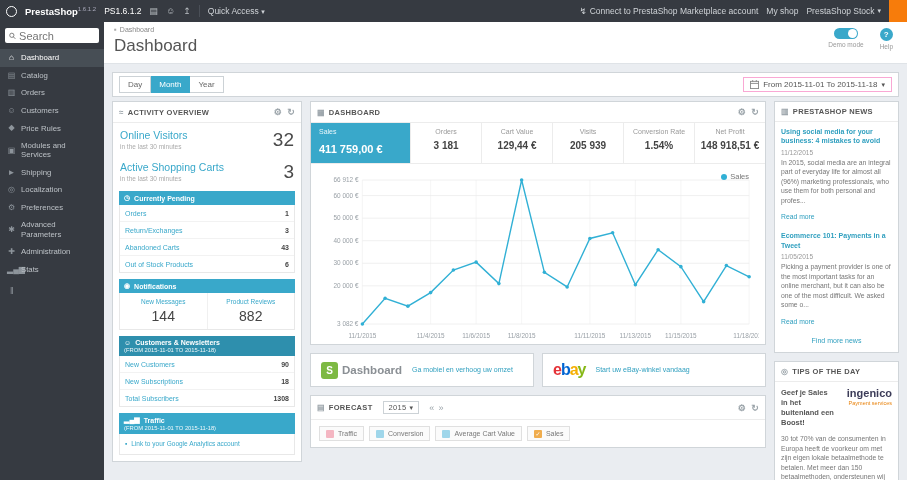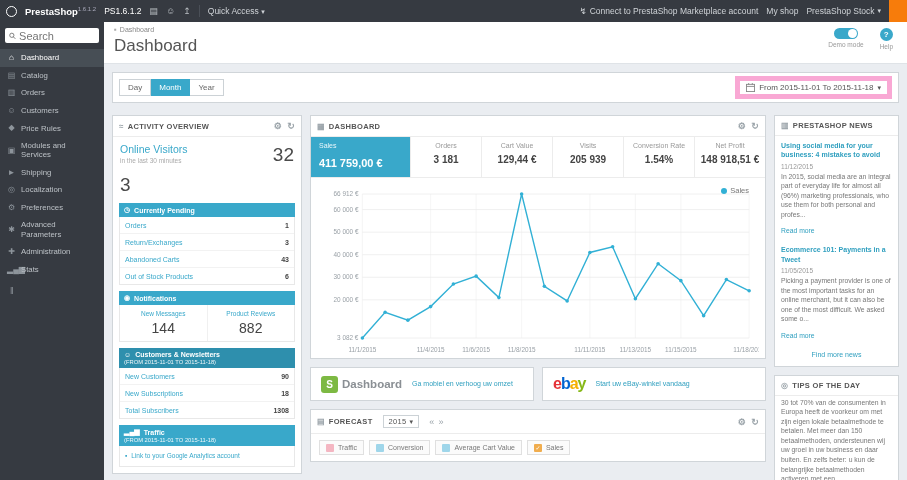--- a/index.html
+++ b/index.html
@@ -41,38 +41,38 @@
   .crumb .mi{color:#aaa;width:auto;}
   .page-title{font-size:17px;font-weight:normal;color:#555;margin-top:2px;}
   .header-tools{position:absolute;right:14px;top:6px;display:flex;gap:16px;align-items:flex-start;}
   .tool{display:flex;flex-direction:column;align-items:center;gap:2px;}
   .toggle{width:24px;height:11px;border-radius:6px;background:var(--accent);position:relative;cursor:pointer;}
   .knob{width:9px;height:9px;border-radius:50%;background:#fff;position:absolute;right:1px;top:1px;}
   .tool-lbl{font-size:6.5px;color:#999;}
   .help-circle{width:13px;height:13px;border-radius:50%;background:var(--accent);color:#fff;font-size:8px;font-weight:bold;display:flex;align-items:center;justify-content:center;cursor:pointer;}
   .content{flex:1;padding:8px;overflow:hidden;}
   
-  .filter-bar{background:#fff;border:1px solid var(--panel-border);padding:3px 6px;display:flex;align-items:center;gap:8px;margin-bottom:12px;}
+  .filter-bar{background:#fff;border:1px solid var(--panel-border);padding:3px 6px;display:flex;align-items:center;gap:8px;margin-bottom:4px;}
   .btn-group{display:flex;}
   .btn{font-size:8px;padding:3px 8px;border:1px solid #ccd2d6;background:#fff;color:#666;cursor:pointer;}
   .btn+.btn{border-left:none;}
   .btn.active{background:var(--accent);border-color:var(--accent);color:#fff;}
-  .date-btn{margin-left:auto;display:flex;align-items:center;gap:4px;font-size:8px;color:#555;border:5px solid #f9a8d4;padding:2px 6px;background:#fff;cursor:pointer;}
+  .date-btn{margin-left:auto;display:flex;align-items:center;gap:4px;font-size:8px;color:#555;border:1px solid #f9a8d4;padding:2px 6px;background:#fff;cursor:pointer;}
   
   .cols{display:flex;gap:8px;align-items:flex-start;}
   .col-left{flex:0 0 190px;}
   .col-mid{flex:1;min-width:0;}
   .col-right{flex:0 0 125px;}
   .panel{background:#fff;border:1px solid var(--panel-border);margin-bottom:8px;}
   .panel-h{display:flex;align-items:center;gap:4px;padding:5px 6px;font-size:7.5px;font-weight:bold;color:#555;letter-spacing:.3px;border-bottom:1px solid #ececec;}
   .ph-ic{color:#9aa3a9;font-size:8px;}
   .ph-tools{margin-left:auto;display:flex;gap:5px;color:#9aa3a9;font-size:9px;}
   .ph-tools span{cursor:pointer;}
   
-  .stat-row{display:flex;justify-content:space-between;align-items:flex-end;padding:6px 7px 5px;}
+  .stat-row{display:flex;justify-content:space-between;align-items:center;padding:6px 7px 5px;}
   .stat-label{color:var(--accent);font-size:10.5px;}
   .stat-sub{font-size:6.5px;color:#aaa;margin-top:2px;}
   .stat-value{font-size:19px;color:#4a4a4a;line-height:1;}
   .section{margin:4px 6px 6px;}
   .sec-h{background:var(--accent);color:#fff;font-size:7px;font-weight:bold;padding:3px 5px;display:flex;gap:4px;align-items:center;}
   .sec-h.two-line{flex-direction:column;align-items:flex-start;gap:1px;}
   .sec-h.dark{background:var(--accent-dark);}
   .sec-h .t{display:flex;gap:4px;align-items:center;}
   .sec-sub{font-size:5.8px;font-weight:normal;opacity:.92;}
   .sec-ic{font-size:7px;}
@@ -272,20 +272,24 @@
               </span>
           </div>
           <div class="stat-row">
             <div>
                 <div class="stat-label">Online Visitors</div>
                  <div class="stat-sub">in the last 30 minutes</div>
               </div>
             <div class="stat-value">32</div>
           </div>
           <div class="stat-row">
+            <div>
+                <div class="stat-label">Active Shopping Carts</div>
+                 <div class="stat-sub">in the last 30 minutes</div>
+              </div>
             <div class="stat-value">3</div>
           </div>
 
           <div class="section">
             <div class="sec-h">
                 <span class="sec-ic">◷</span>
                 <span>Currently Pending</span>
               </div>
             <div class="sec-rows">
               <div class="srow">
@@ -530,18 +534,25 @@
             <span class="read-more">Read more</span>
           </div>
           <div class="find-more">Find more news</div>
         </div>
 
         <div class="panel">
           <div class="panel-h">
             <span class="ph-ic">◎</span>
             <span>TIPS OF THE DAY</span>
           </div>
+          <div class="tips-top">
+            <div class="t-heading">Geef je Sales in het buitenland een Boost!</div>
+            <div class="ingenico">
+              <span class="ing-name">ingenico</span>
+              <span class="ing-sub">Payment services</span>
+            </div>
+          </div>
           <div class="t-body">30 tot 70% van de consumenten in Europa heeft de voorkeur om met zijn eigen lokale betaalmethode te betalen. Met meer dan 150 betaalmethoden, ondersteunen wij uw groei in uw business en daar buiten. En zelfs beter: u kun de belangrijke betaalmethoden activeren met een...</div>
         </div>
       </div>
     </div>
   </div>
 </div>
 
 </body></html>

